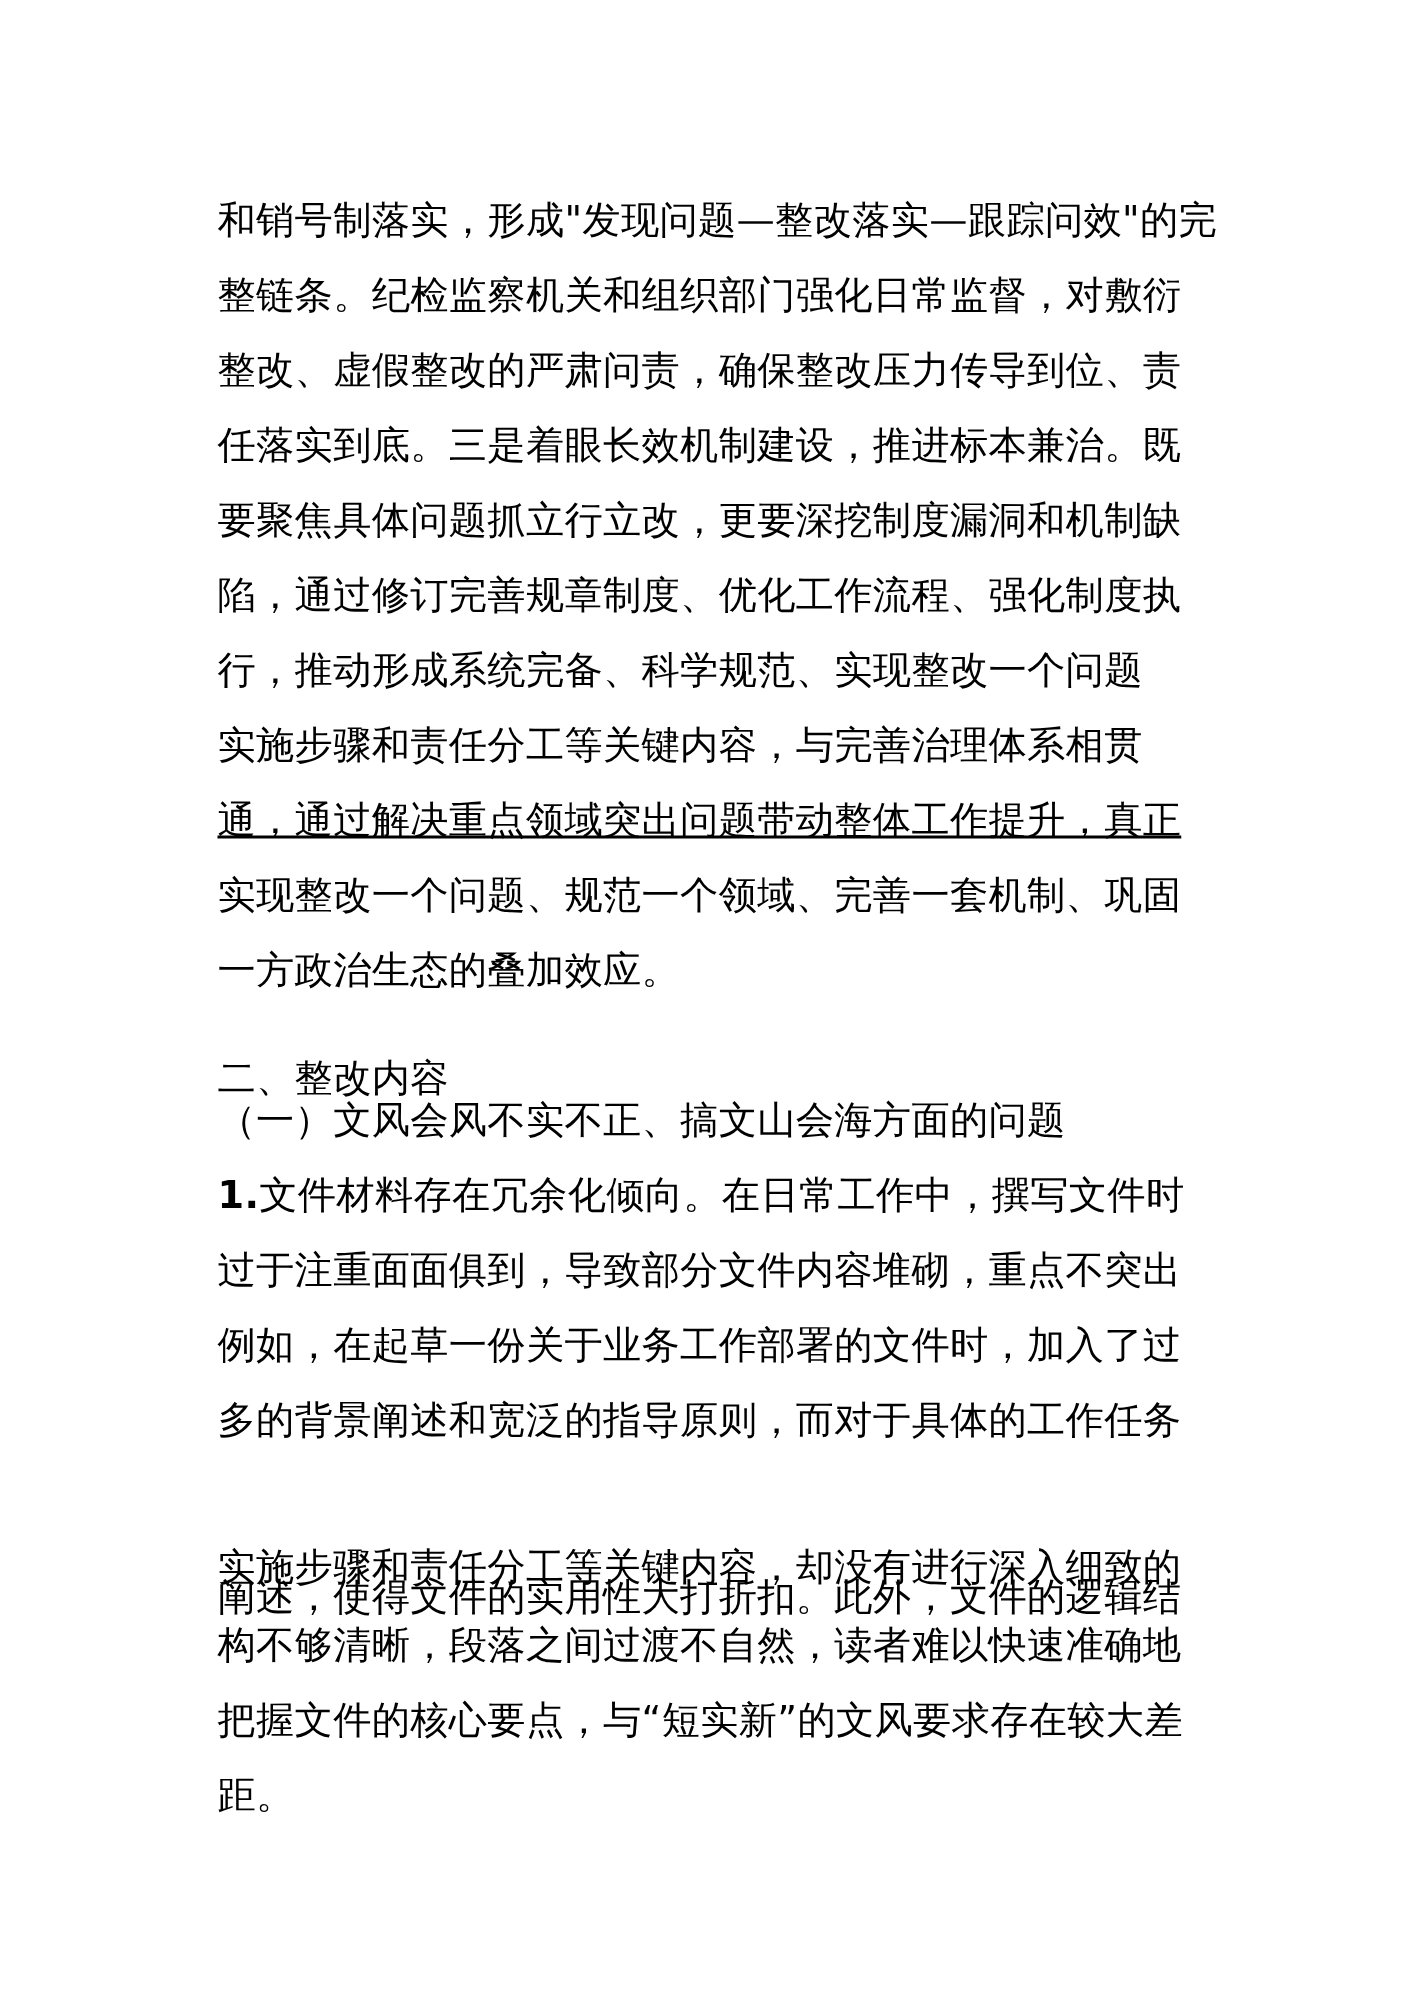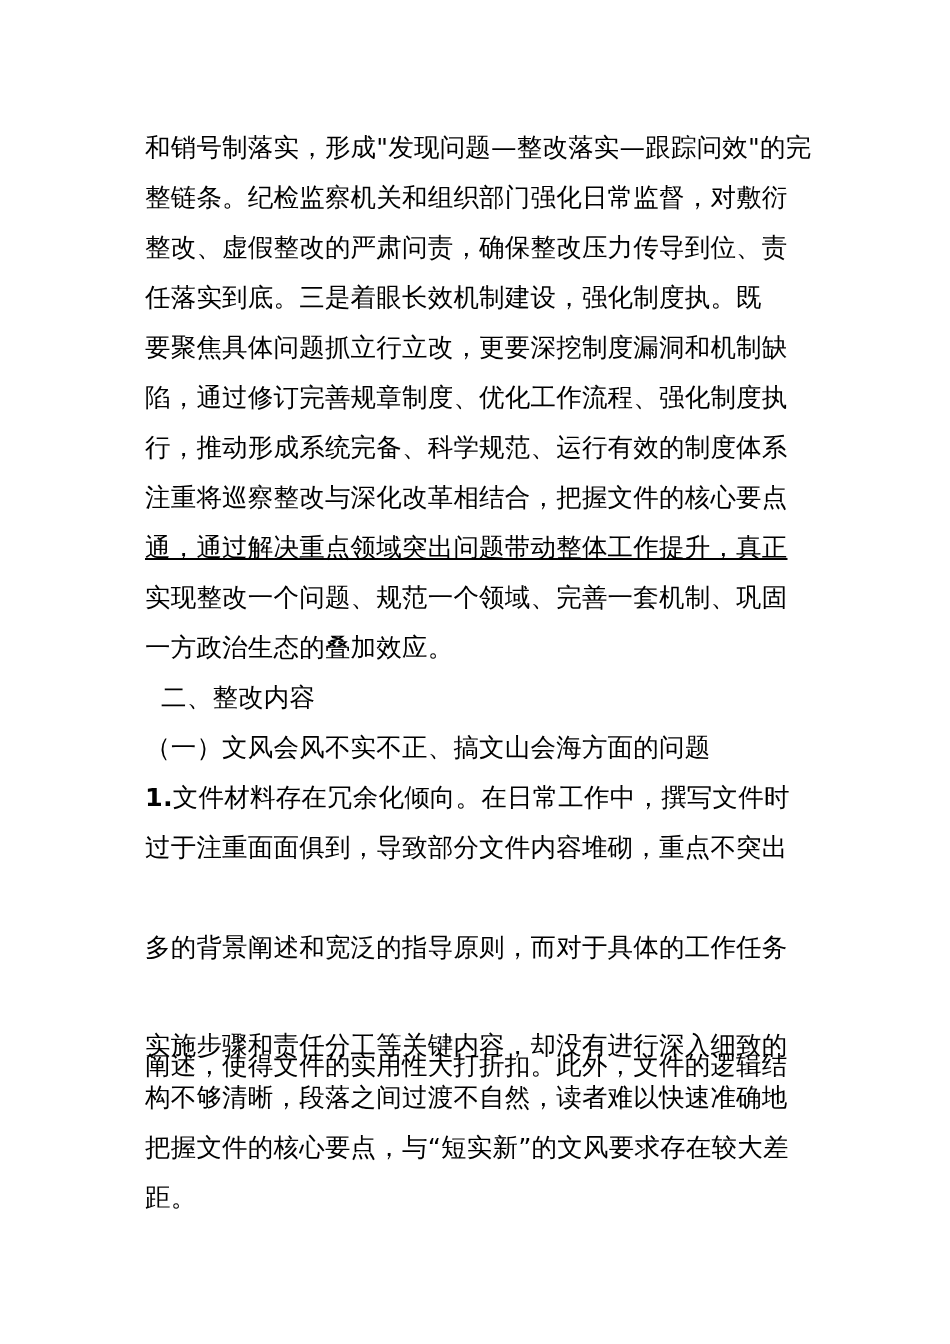--- a/index.html
+++ b/index.html
@@ -36,33 +36,34 @@
       font-weight: bold;
     }
   </style>
 </head>
 <body>
 
 <div class="page">
   <div class="line" style="top:131px;">和销号制落实，形成"发现问题—整改落实—跟踪问效"的完</div>
   <div class="line" style="top:181px;">整链条。纪检监察机关和组织部门强化日常监督，对敷衍</div>
   <div class="line" style="top:231px;">整改、虚假整改的严肃问责，确保整改压力传导到位、责</div>
-  <div class="line" style="top:281px;">任落实到底。三是着眼长效机制建设，强化制度执。既</div>
+  <div class="line" style="top:281px;">任落实到底。三是着眼长效机制建设，推进标本兼治。既</div>
   <div class="line" style="top:331px;">要聚焦具体问题抓立行立改，更要深挖制度漏洞和机制缺</div>
   <div class="line" style="top:381px;">陷，通过修订完善规章制度、优化工作流程、强化制度执</div>
-  <div class="line" style="top:431px;">行，推动形成系统完备、科学规范、运行有效的制度体系</div>
-  <div class="line" style="top:481px;">注重将巡察整改与深化改革相结合，把握文件的核心要点</div>
+  <div class="line" style="top:431px;">行，推动形成系统完备、科学规范、实现整改一个问题</div>
+  <div class="line" style="top:481px;">实施步骤和责任分工等关键内容，与完善治理体系相贯</div>
   <div class="line" style="top:531px;text-decoration:underline;">通，通过解决重点领域突出问题带动整体工作提升，真正</div>
   <div class="line" style="top:581px;">实现整改一个问题、规范一个领域、完善一套机制、巩固</div>
   <div class="line" style="top:631px;">一方政治生态的叠加效应。</div>
 
-  <div class="line" style="top:681px;margin-left:16px;">二、整改内容</div>
+  <div class="line" style="top:703px;">二、整改内容</div>
   <div class="line" style="top:731px;">（一）文风会风不实不正、搞文山会海方面的问题</div>
 
   <div class="line" style="top:781px;"><span class="num">1.</span><span>文件材料存在冗余化倾向。在日常工作中，撰写文件时</span></div>
   <div class="line" style="top:831px;">过于注重面面俱到，导致部分文件内容堆砌，重点不突出</div>
+  <div class="line" style="top:881px;">例如，在起草一份关于业务工作部署的文件时，加入了过</div>
   <div class="line" style="top:931px;">多的背景阐述和宽泛的指导原则，而对于具体的工作任务</div>
   <div class="line" style="top:981px;margin-top:48px;">实施步骤和责任分工等关键内容，却没有进行深入细致的</div>
   <div class="line" style="top:1049px;">阐述，使得文件的实用性大打折扣。此外，文件的逻辑结</div>
   <div class="line" style="top:1131px;">把握文件的核心要点，与“短实新”的文风要求存在较大差</div>
   <div class="line" style="top:1081px;">构不够清晰，段落之间过渡不自然，读者难以快速准确地</div>
   <div class="line" style="top:1181px;">距。</div>
 </div>
 
 </body></html>

